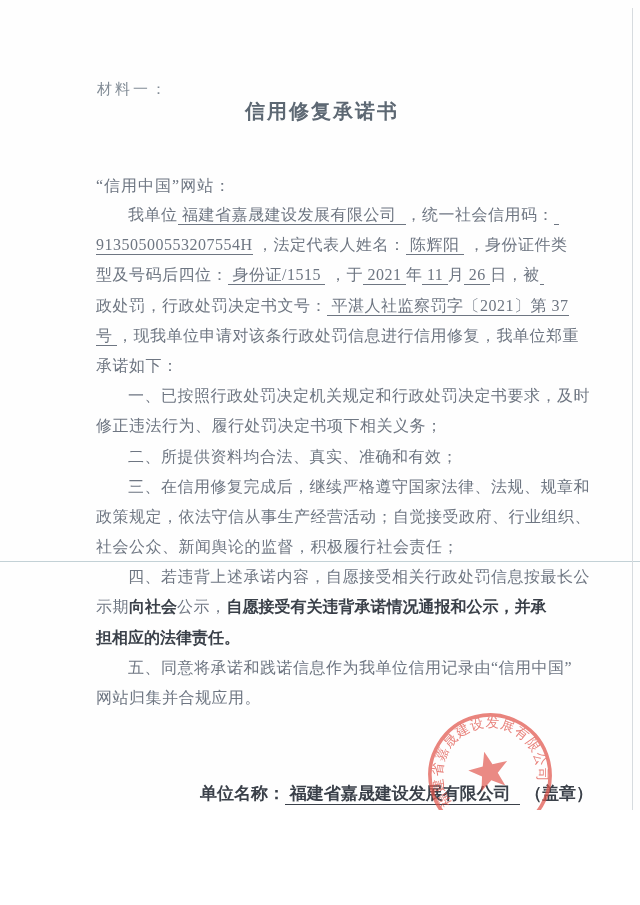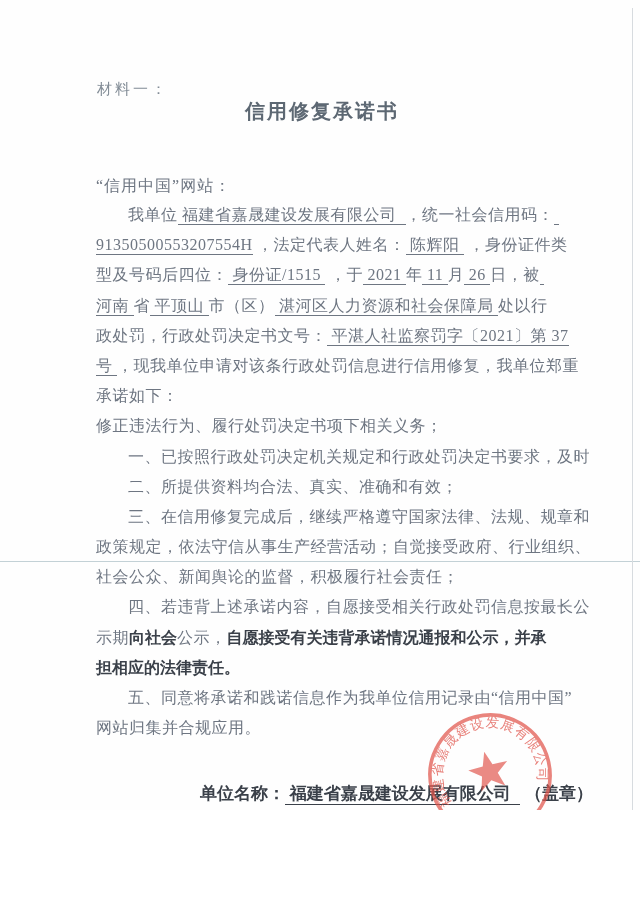--- a/index.html
+++ b/index.html
@@ -64,26 +64,25 @@
   <div class="material-label">材料一：</div>
 
   <h1 class="doc-title">信用修复承诺书</h1>
 
   <div class="salutation">“信用中国”网站：</div>
 
   <div class="doc-body">
       <div class="line indent"><span>我单位</span><span class="u"> 福建省嘉晟建设发展有限公司  </span><span>，统一社会信用码：</span><span class="u"> </span></div>
       <div class="line"><span class="u">91350500553207554H</span><span> ，法定代表人姓名：</span><span class="u"> 陈辉阳 </span><span> ，身份证件类</span></div>
       <div class="line"><span>型及号码后四位：</span><span class="u"> 身份证/1515 </span><span> ，于</span><span class="u"> 2021 </span><span>年</span><span class="u"> 11 </span><span>月</span><span class="u"> 26 </span><span>日，被</span><span class="u"> </span></div>
-      <div class="line"><span class="u">河南 </span><span>省</span><span class="u"> 平顶山 </span><span>市（区）</span><span class="u"> 湛河区人力资源和社会保障局 </span><span>处以行</span></div>
       <div class="line"><span>政处罚，行政处罚决定书文号：</span><span class="u"> 平湛人社监察罚字〔2021〕第 37</span></div>
       <div class="line"><span class="u">号 </span><span>，现我单位申请对该条行政处罚信息进行信用修复，我单位郑重</span></div>
       <div class="line"><span>承诺如下：</span></div>
+      <div class="line indent"><span>一、已按照行政处罚决定机关规定和行政处罚决定书要求，及时</span></div>
       <div class="line"><span>修正违法行为、履行处罚决定书项下相关义务；</span></div>
-      <div class="line indent"><span>一、已按照行政处罚决定机关规定和行政处罚决定书要求，及时</span></div>
       <div class="line indent"><span>二、所提供资料均合法、真实、准确和有效；</span></div>
       <div class="line indent"><span>三、在信用修复完成后，继续严格遵守国家法律、法规、规章和</span></div>
       <div class="line"><span>政策规定，依法守信从事生产经营活动；自觉接受政府、行业组织、</span></div>
       <div class="line"><span>社会公众、新闻舆论的监督，积极履行社会责任；</span></div>
       <div class="line indent"><span>四、若违背上述承诺内容，自愿接受相关行政处罚信息按最长公</span></div>
       <div class="line"><span>示期</span><span class="b">向社会</span><span>公示，</span><span class="b">自愿接受有关违背承诺情况通报和公示，并承</span></div>
       <div class="line"><span class="b">担相应的法律责任。</span></div>
       <div class="line indent"><span>五、同意将承诺和践诺信息作为我单位信用记录由“信用中国”</span></div>
       <div class="line"><span>网站归集并合规应用。</span></div>
     </div>

